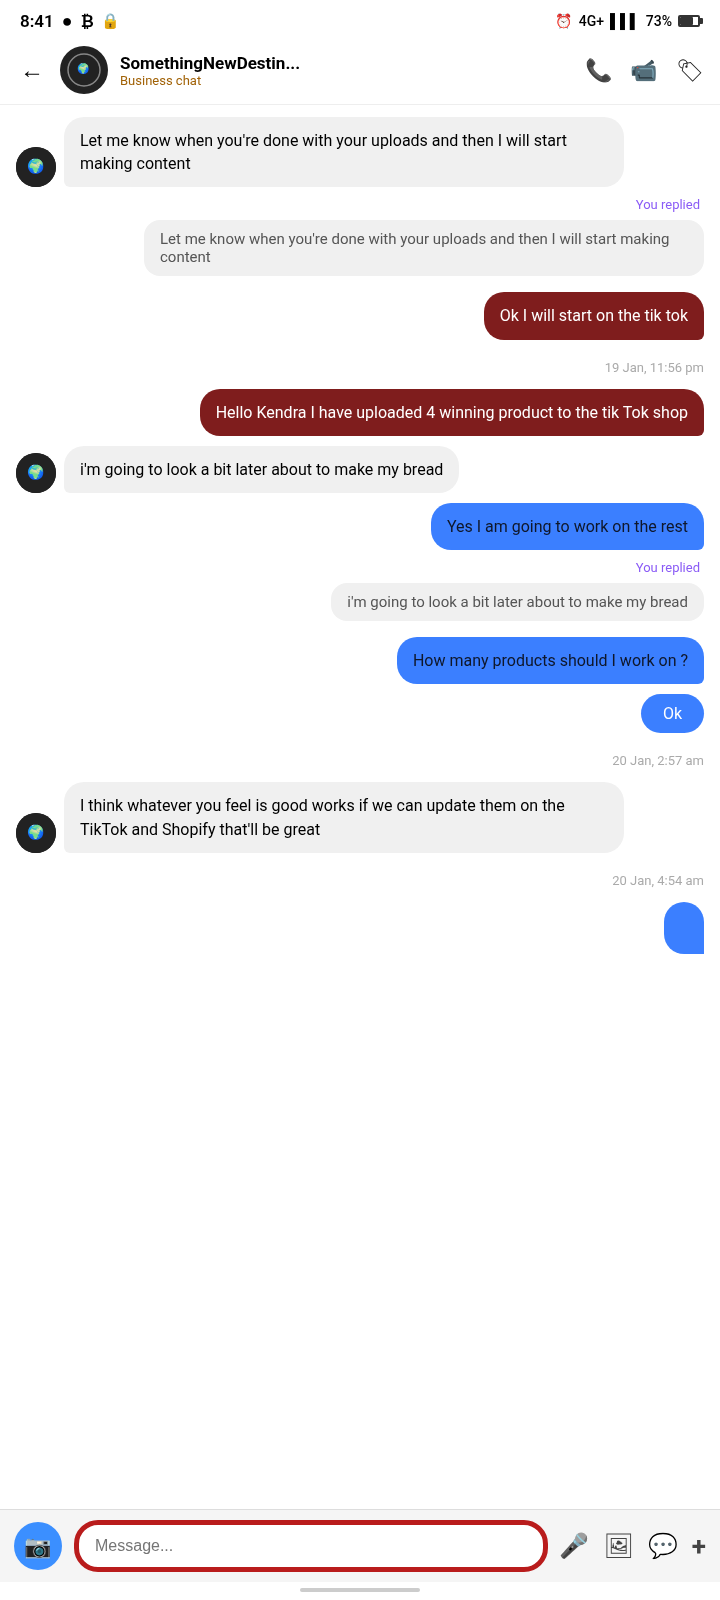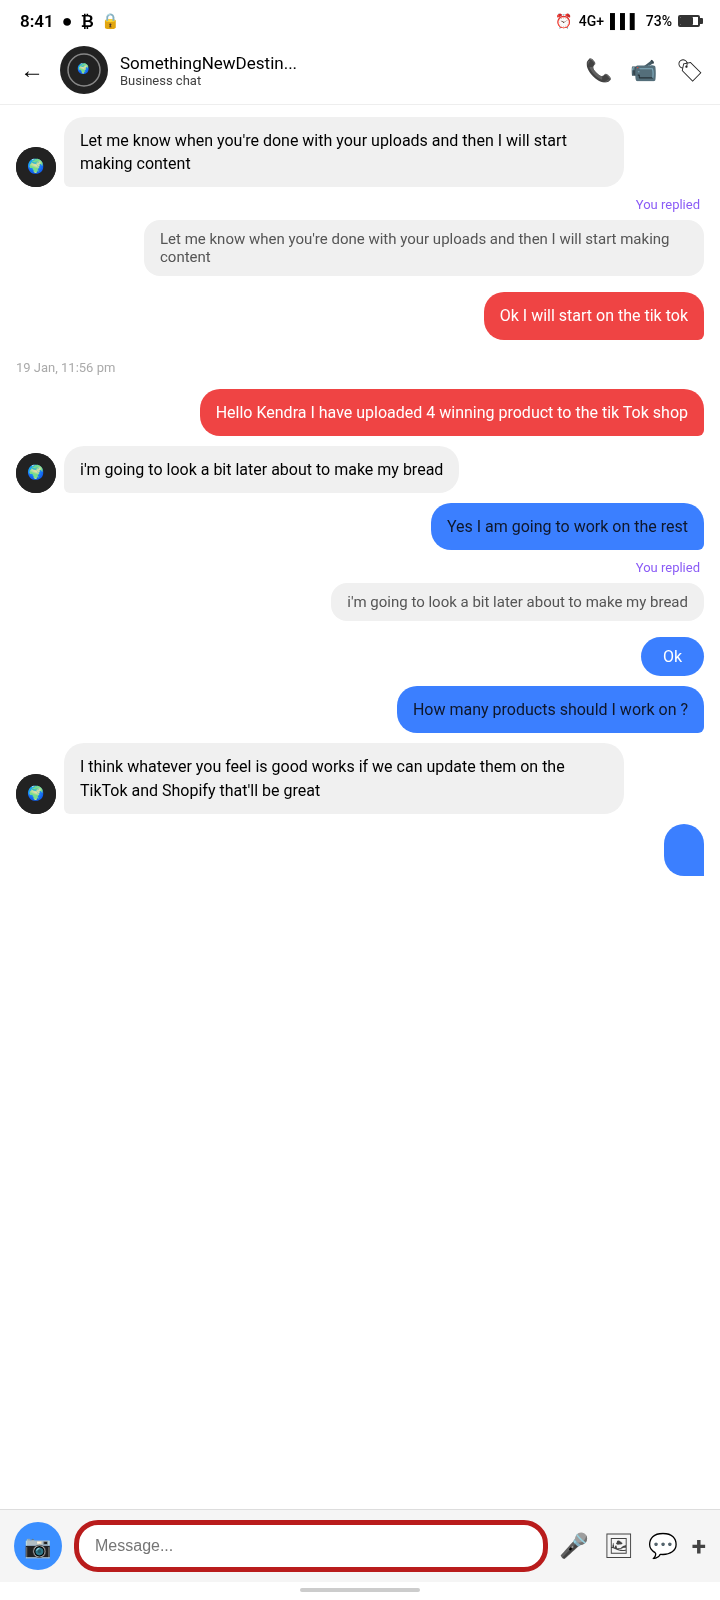--- a/index.html
+++ b/index.html
@@ -90,26 +90,26 @@
     }
     .avatar svg {
       width: 40px;
       height: 40px;
     }
     .contact-info {
       flex: 1;
     }
     .contact-name {
       font-size: 17px;
-      font-weight: 400;
+      font-weight: 700;
       color: #000;
     }
     .contact-sub {
       font-size: 13px;
-      color: #404040;
+      color: #a16207;
     }
     .header-icons {
       display: flex;
       gap: 18px;
       align-items: center;
     }
     .header-icon {
       font-size: 22px;
       cursor: pointer;
       color: #222;
@@ -162,21 +162,21 @@
       font-size: 16px;
       line-height: 1.45;
       word-wrap: break-word;
     }
     .bubble.incoming-bubble {
       background: #f0f0f0;
       color: #000;
       border-bottom-left-radius: 6px;
     }
     .bubble.outgoing-bubble {
-      background: #ef4444;
+      background: #7f1d1d;
       color: #fff;
       border-bottom-right-radius: 6px;
     }
     .bubble.outgoing-bubble-blue {
       background: #3b7fff;
       color: #0f172a;
       border-bottom-right-radius: 6px;
     }
 
     
@@ -192,21 +192,21 @@
       border-radius: 16px;
       padding: 10px 16px;
       max-width: 560px;
       font-size: 15px;
       color: #555;
       margin-bottom: 6px;
     }
 
     
     .timestamp {
-      text-align: left;
+      text-align: right;
       font-size: 13px;
       color: #aaa;
       margin: 10px 0;
     }
 
     
     .bubble-ok {
       background: #3b7fff;
       color: #fff;
       padding: 10px 22px;
@@ -388,46 +388,52 @@
     <span>You replied</span>
   </div>
 
   <div class="msg-row outgoing">
     <div class="reply-quote">
       <span>i'm going to look a bit later   about to make my bread</span>
     </div>
   </div>
 
   <div class="msg-row outgoing">
+    <div class="bubble outgoing-bubble-blue">
+      <span>How many products should I work on ?</span>
+    </div>
+  </div>
+
+  <div class="msg-row outgoing">
     <div class="bubble-ok">
       <span>Ok</span>
     </div>
   </div>
 
-  <div class="msg-row outgoing">
-    <div class="bubble outgoing-bubble-blue">
-      <span>How many products should I work on ?</span>
-    </div>
-  </div>
-
+  <div class="timestamp">
+    <span>20 Jan, 2:57 am</span>
+  </div>
 
   <div class="msg-row incoming">
     <div class="with-avatar">
       <div class="msg-avatar">
         <svg viewBox="0 0 40 40" width="40" height="40" xmlns="http://www.w3.org/2000/svg">
           <circle cx="20" cy="20" r="20" fill="#222"></circle>
           <text x="50%" y="60%" text-anchor="middle" fill="#ccc" font-size="14">🌍</text>
         </svg>
       </div>
       <div class="bubble incoming-bubble">
         <span>I think whatever you feel is good works if we can update them on the TikTok and Shopify that'll be great</span>
       </div>
     </div>
   </div>
 
+  <div class="timestamp">
+    <span>20 Jan, 4:54 am</span>
+  </div>
 
   <div class="msg-row outgoing">
     <div class="partial-bubble" style="background:#3b7fff; color:#fff; padding:14px 18px; border-radius:20px 20px 0 20px; font-size:16px; max-width:560px; height:52px; overflow:hidden;">
       &nbsp;
     </div>
   </div>
 
 </div>
 
 <div class="bottom-bar">

